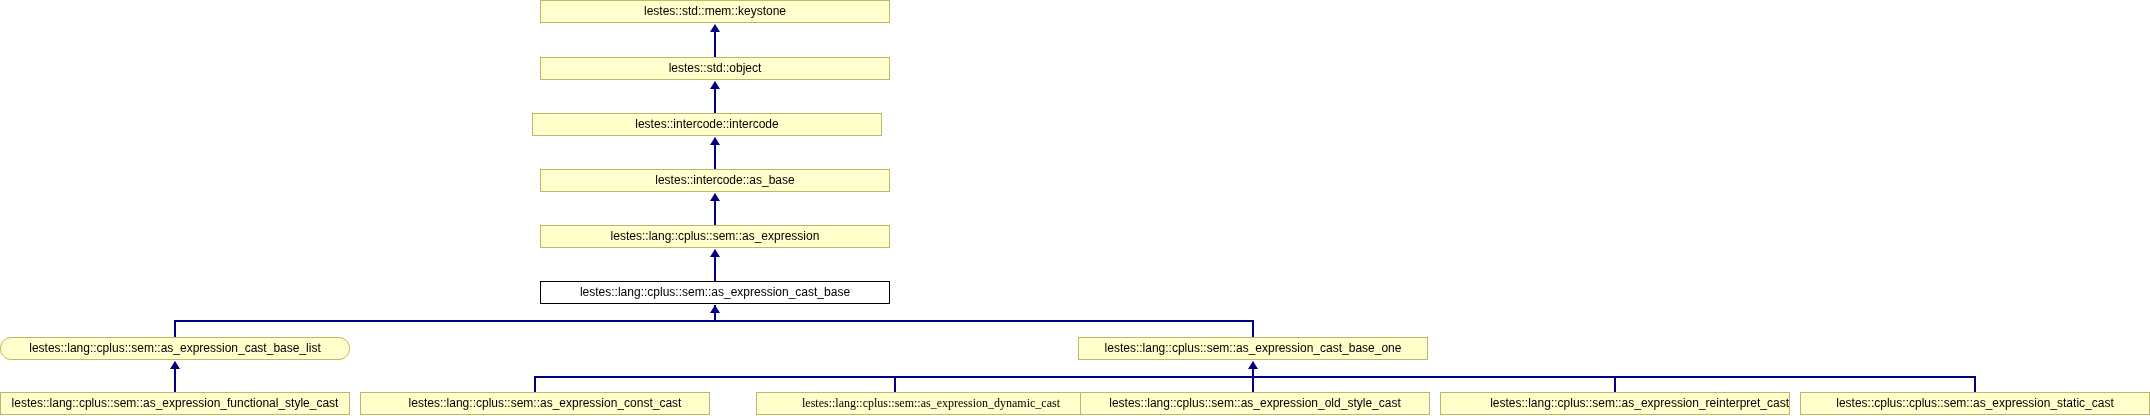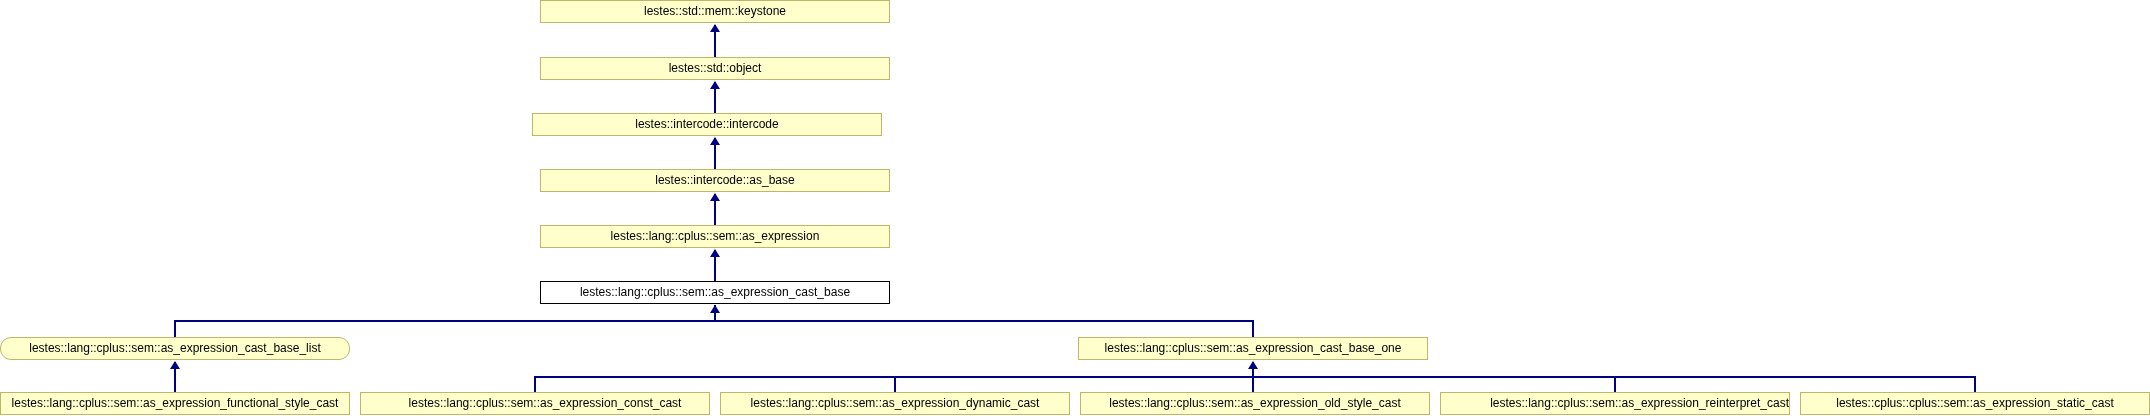--- a/index.html
+++ b/index.html
@@ -72,21 +72,21 @@
   <div class="node focus" style="left:540px; top:281px;">lestes::lang::cplus::sem::as_expression_cast_base</div>
 
   <div class="node" style="left:0px; top:337px;border-radius:11px;">lestes::lang::cplus::sem::as_expression_cast_base_list</div>
 
   <div class="node" style="left:1078px; top:337px;">lestes::lang::cplus::sem::as_expression_cast_base_one</div>
 
   <div class="node" style="left:0px; top:392px;">lestes::lang::cplus::sem::as_expression_functional_style_cast</div>
 
   <div class="node" style="left:360px; top:392px;padding-left:20px;">lestes::lang::cplus::sem::as_expression_const_cast</div>
 
-  <div class="node" style="left:720px; top:392px;">lestes::lang::cplus::sem::as_expression_dynamic_cast</div>
+  <div class="node" style="left:756px; top:392px;font-family:Liberation Serif, serif;">lestes::lang::cplus::sem::as_expression_dynamic_cast</div>
 
   <div class="node" style="left:1080px; top:392px;">lestes::lang::cplus::sem::as_expression_old_style_cast</div>
 
   <div class="node" style="left:1440px; top:392px;text-align:right;">lestes::lang::cplus::sem::as_expression_reinterpret_cast</div>
 
   <div class="node" style="left:1800px; top:392px;">lestes::cplus::cplus::sem::as_expression_static_cast</div>
 
   <div class="edge-v" style="left:714px; top:25px; height:32px;"></div>
   <div class="arrow-up" style="left:710px; top:24px;"></div>
 

